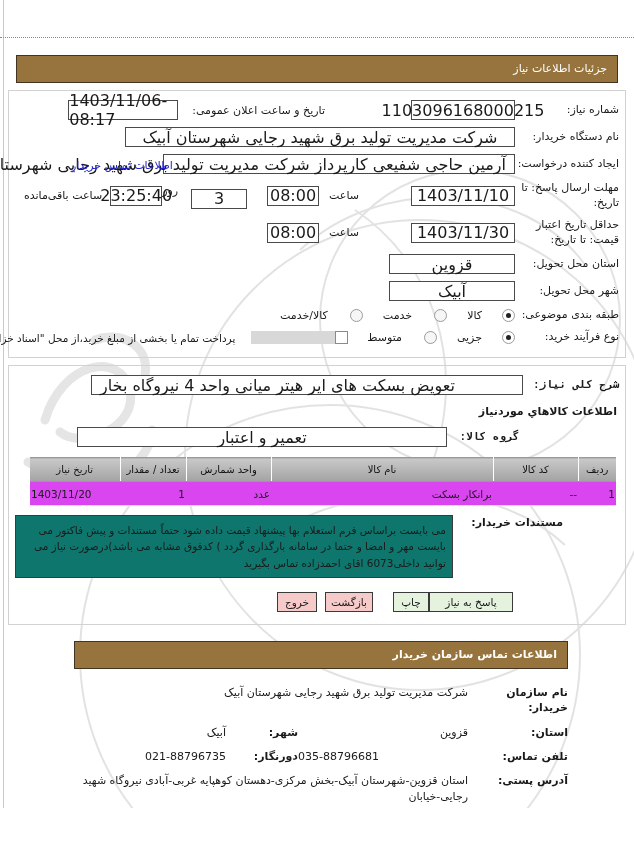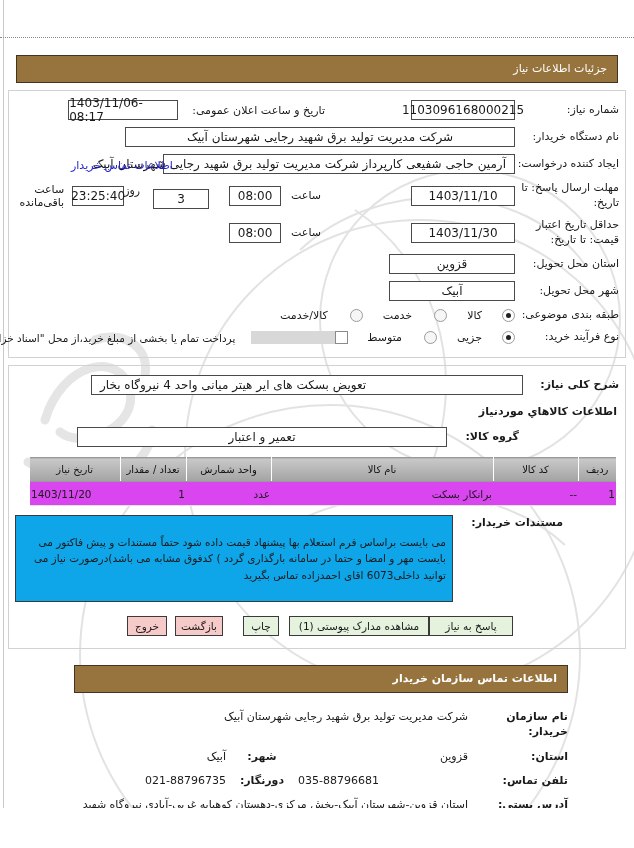--- a/index.html
+++ b/index.html
@@ -16,23 +16,23 @@
   
   .bar{height:26px;line-height:26px;background:#97743e;border:1px solid #413522;color:#fff;
        padding:0 10px;font-size:11px;}
   .bar1{margin:55px 16px 0 16px;}
   .bar2{margin:16px 66px 0 74px;}
   
   .secbox{border:1px solid #d2d2d2;background:transparent;margin:7px 8px 0 8px;padding:9px 6px 10px 6px;}
   
   .row{display:flex;align-items:center;margin-bottom:7px;position:relative;}
   .lb{width:104px;flex-shrink:0;text-align:right;line-height:1.35;}
-  .lb.b{font-weight:bold;}
+  .lb.b{font-weight:bold;font-family:Liberation Mono, monospace;}
   .vbox{border:1px solid #4a4a4a;background:#fff;height:20px;display:flex;align-items:center;
-        justify-content:center;flex-shrink:0;box-sizing:border-box;font-size:12px;}
+        justify-content:center;flex-shrink:0;box-sizing:border-box;font-size:16px;}
   .vbox.right{justify-content:flex-end;padding-left:4px;}
   .vbox.rstart{justify-content:flex-start;padding-right:8px;white-space:nowrap;overflow:visible;}
   
   .radio{width:11px;height:11px;border-radius:50%;border:1px solid #9a9a9a;background:#f6f6f6;
          display:inline-block;position:relative;flex-shrink:0;}
   .radio.sel{background:#fff;}
   .radio.sel::after{content:"";position:absolute;left:3px;top:3px;width:5px;height:5px;border-radius:50%;background:#222;}
   .chkstrip{width:96px;height:13px;background:#d8d8d8;position:relative;flex-shrink:0;}
   .chk{position:absolute;right:-1px;top:0;width:11px;height:11px;background:#fff;border:1px solid #8a8a8a;}
   
@@ -49,30 +49,30 @@
   .btn.green{background:#e4f2de;}
   .btn.pink{background:#f7caca;}
   
   .bluelink{position:absolute;left:56px;top:5px;color:#1f1fcf;cursor:pointer;white-space:nowrap;z-index:2;}
   
   .contact{margin:16px 66px 0 74px;}
   .crow{display:flex;align-items:flex-start;margin-bottom:9px;line-height:1.4;}
   .clb{width:100px;flex-shrink:0;font-weight:bold;}
   .cval{font-weight:normal;}
   .cv1{width:170px;}
-  .clb2{width:72px;flex-shrink:0;font-weight:bold;text-align:center;}
+  .clb2{width:72px;flex-shrink:0;font-weight:bold;}
   .sep{border:none;border-top:1px solid #3a3a3a;margin:13px 53px 14px 34px;}
   .raised{position:relative;top:-5px;}
   .lowered{position:relative;top:3px;}
-  .notes-box{border:1px solid #3a3a3a;background:#0ea5e9;flex:1;margin-right:6px;padding:18px 6px;
+  .notes-box{border:1px solid #3a3a3a;background:#0f766e;flex:1;margin-right:6px;padding:6px 6px;
              font-size:10.5px;line-height:1.55;text-align:right;}
   .gap4{margin-left:20px;}.gap5{margin-left:5px;}.gap6{margin-left:6px;}.gap8{margin-left:8px;}
   .gap10{margin-left:10px;}.gap12{margin-left:12px;}.gap13{margin-left:13px;}.gap14{margin-left:14px;}
   .gap16{margin-left:16px;}.gap20{margin-left:20px;}.gap22{margin-left:22px;}.gap86{margin-left:86px;}
-  .gap88{margin-left:90px;}
+  .gap88{margin-left:52px;}
   .w104{width:104px;}.w110{width:110px;}.w390{width:390px;}.w352{width:352px;}.w52{width:52px;}
   .w56{width:56px;}.w126{width:126px;}.w432{width:432px;}.w370{width:370px;}
   .bold{font-weight:bold;}
   .goods-head{font-weight:bold;margin:10px 2px 9px 0;}
   .grp-row{margin-right:100px;}
   .grp-row .lb{width:72px;}
   .notes-row{align-items:flex-start;margin-top:9px;}
   .notes-lb{width:160px;flex-shrink:0;font-weight:bold;text-align:right;line-height:1.45;
             padding-right:56px;box-sizing:border-box;}
 </style>
@@ -221,21 +221,20 @@
         </tbody>
       </table>
 
       <div class="row notes-row">
         <span class="notes-lb">مستندات خریدار:</span>
         <span class="notes-box">می بایست براساس فرم استعلام بها  پیشنهاد قیمت داده شود حتماً مستندات و پیش فاکتور می بایست مهر و امضا و حتما در سامانه بارگذاری گردد ) کدفوق مشابه می  باشد)درصورت نیاز می توانید داخلی6073 اقای احمدزاده تماس بگیرید</span>
       </div>
 
       <div class="btnrow">
         <span class="btn green" style="width:84px;">پاسخ به نیاز</span>
-        <span class="btn green gap10" style="width:140px;">مشاهده مدارک پیوستی (1)</span>
         <span class="btn green gap20" style="width:36px;">چاپ</span>
         <span class="btn pink gap8" style="width:48px;">بازگشت</span>
         <span class="btn pink gap12" style="width:40px;">خروج</span>
       </div>
 
     </div>
 
     <div class="bar bar2 bold">اطلاعات تماس سازمان خریدار</div>
 
     <div class="contact">

